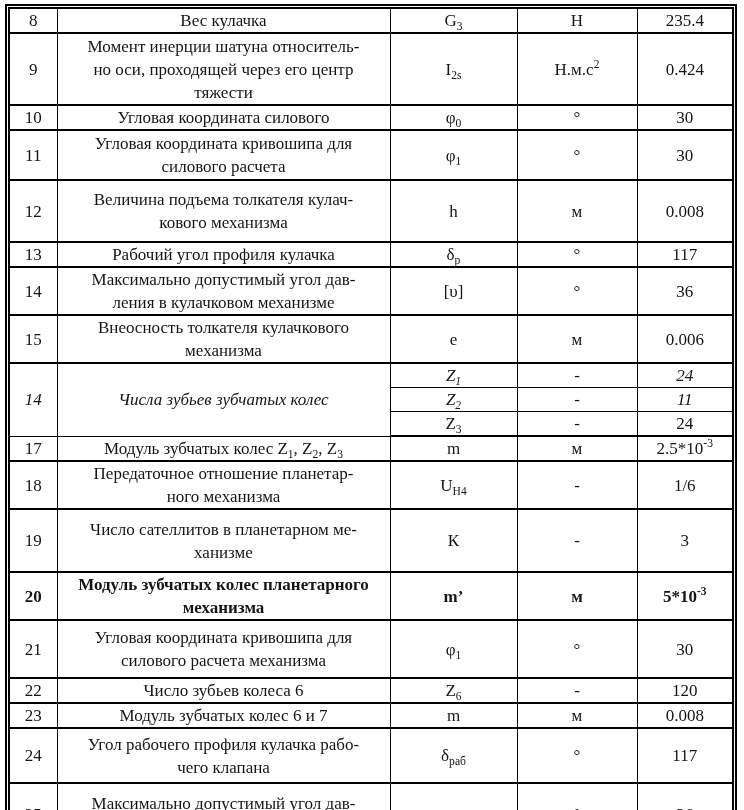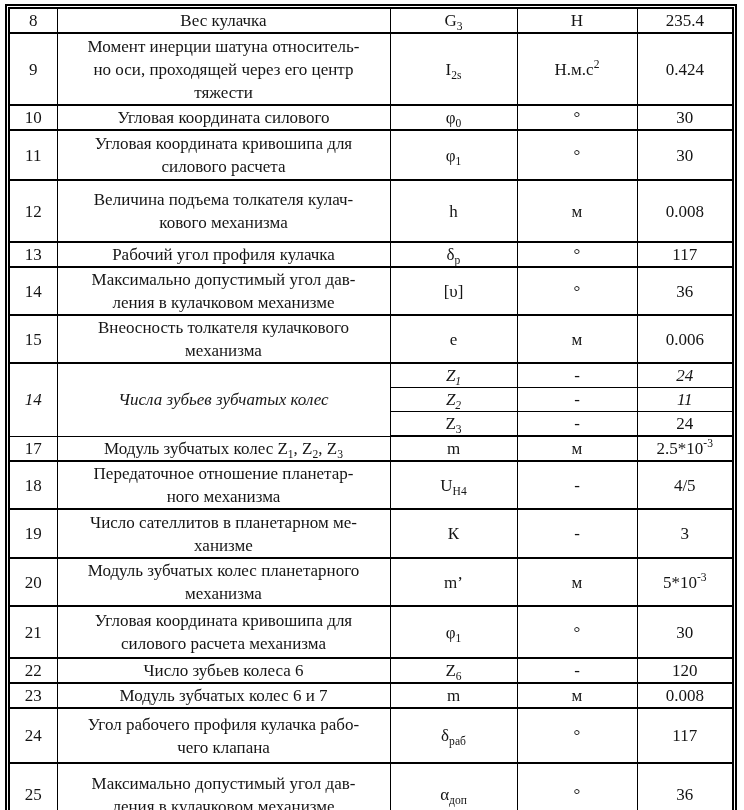--- a/index.html
+++ b/index.html
@@ -127,37 +127,37 @@
             <td class="desc-cell">Модуль зубчатых колес Z<sub>1</sub>, Z<sub>2</sub>, Z<sub>3</sub></td>
             <td class="sym-cell">m</td>
             <td class="unit-cell">м</td>
             <td class="val-cell">2.5*10<sup>-3</sup></td>
           </tr>
           <tr style="height: 48px;">
             <td class="num-cell">18</td>
             <td class="desc-cell">Передаточное отношение планетар-<br>ного механизма</td>
             <td class="sym-cell">U<sub>Н4</sub></td>
             <td class="unit-cell">-</td>
-            <td class="val-cell">4/5</td>
+            <td class="val-cell">1/6</td>
           </tr>
-          <tr style="height: 49px;">
+          <tr style="height: 63px;">
             <td class="num-cell">19</td>
             <td class="desc-cell">Число сателлитов  в планетарном ме-<br>ханизме</td>
             <td class="sym-cell">К</td>
             <td class="unit-cell">-</td>
             <td class="val-cell">3</td>
           </tr>
-          <tr style="height: 48px;">
+          <tr style="height: 48px; font-weight: bold;">
             <td class="num-cell">20</td>
             <td class="desc-cell">Модуль зубчатых колес планетарного<br>механизма</td>
             <td class="sym-cell">m’</td>
             <td class="unit-cell">м</td>
             <td class="val-cell">5*10<sup>-3</sup></td>
           </tr>
-          <tr style="height: 52px;">
+          <tr style="height: 58px;">
             <td class="num-cell">21</td>
             <td class="desc-cell">Угловая координата кривошипа для<br>силового расчета механизма</td>
             <td class="sym-cell">φ<sub>1</sub></td>
             <td class="unit-cell">°</td>
             <td class="val-cell">30</td>
           </tr>
           <tr style="height: 24px;">
             <td class="num-cell">22</td>
             <td class="desc-cell">Число зубьев колеса 6</td>
             <td class="sym-cell">Z<sub>6</sub></td>

